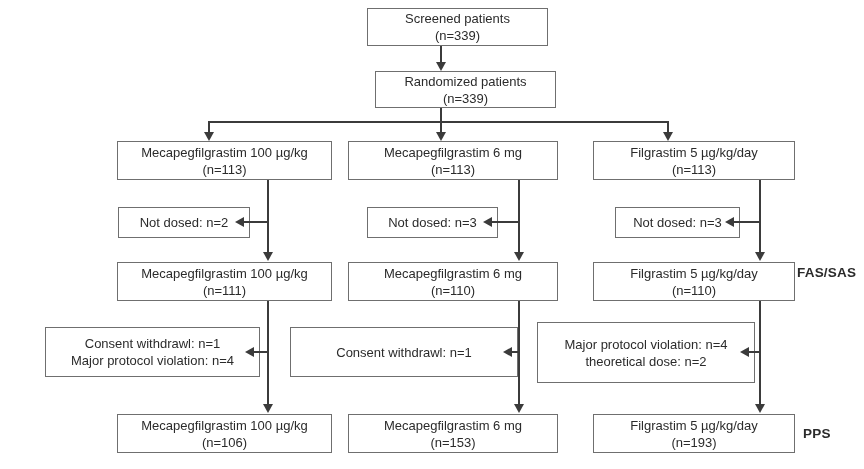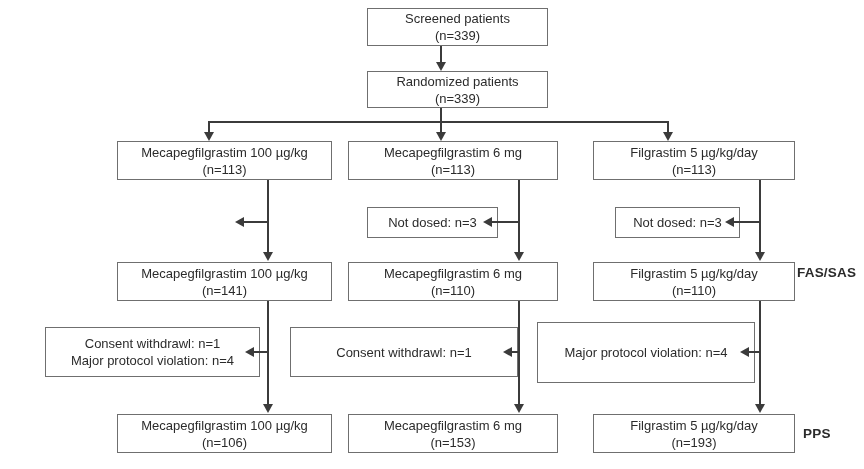--- a/index.html
+++ b/index.html
@@ -38,21 +38,21 @@
     border-right:9px solid #3b3b3b;
   }
   .side-label {
     position:absolute;
     font-size:13.5px;
     letter-spacing:.2px;
     font-weight:bold;
   }
   
   .screened   { left:352px; top:8px;   width:181px; height:38px; }
-  .randomized { left:352px; top:71px;  width:181px; height:37px; }
+  .randomized { left:360px; top:71px;  width:181px; height:37px; }
 
   .arm1 { left:102px; top:141px; width:215px; height:39px; }
   .arm2 { left:333px; top:141px; width:210px; height:39px; }
   .arm3 { left:578px; top:141px; width:202px; height:39px; }
 
   .nd1 { left:103px; top:207px; width:132px; height:31px; }
   .nd2 { left:352px; top:207px; width:131px; height:31px; }
   .nd3 { left:600px; top:207px; width:125px; height:31px; }
 
   .fas1 { left:102px; top:262px; width:215px; height:39px; }
@@ -90,49 +90,53 @@
   </div>
   <div class="box arm2">
     <div>Mecapegfilgrastim 6 mg</div>
     <div>(n=113)</div>
   </div>
   <div class="box arm3">
     <div>Filgrastim 5 µg/kg/day</div>
     <div>(n=113)</div>
   </div>
 
+  <div class="box nd1">
+    <div>Not dosed: n=2</div>
+  </div>
   <div class="box nd2">
     <div>Not dosed: n=3</div>
   </div>
   <div class="box nd3">
     <div>Not dosed: n=3</div>
   </div>
 
   <div class="box fas1">
     <div>Mecapegfilgrastim 100 µg/kg</div>
-    <div>(n=141)</div>
+    <div>(n=111)</div>
   </div>
   <div class="box fas2">
     <div>Mecapegfilgrastim 6 mg</div>
     <div>(n=110)</div>
   </div>
   <div class="box fas3">
     <div>Filgrastim 5 µg/kg/day</div>
     <div>(n=110)</div>
   </div>
 
   <div class="box wd1">
     <div>Consent withdrawl: n=1</div>
     <div>Major protocol violation: n=4</div>
   </div>
   <div class="box wd2">
     <div>Consent withdrawl: n=1</div>
   </div>
   <div class="box wd3">
     <div>Major protocol violation: n=4</div>
+    <div>theoretical dose: n=2</div>
   </div>
 
   <div class="box pps1">
     <div>Mecapegfilgrastim 100 µg/kg</div>
     <div>(n=106)</div>
   </div>
   <div class="box pps2">
     <div>Mecapegfilgrastim 6 mg</div>
     <div>(n=153)</div>
   </div>

